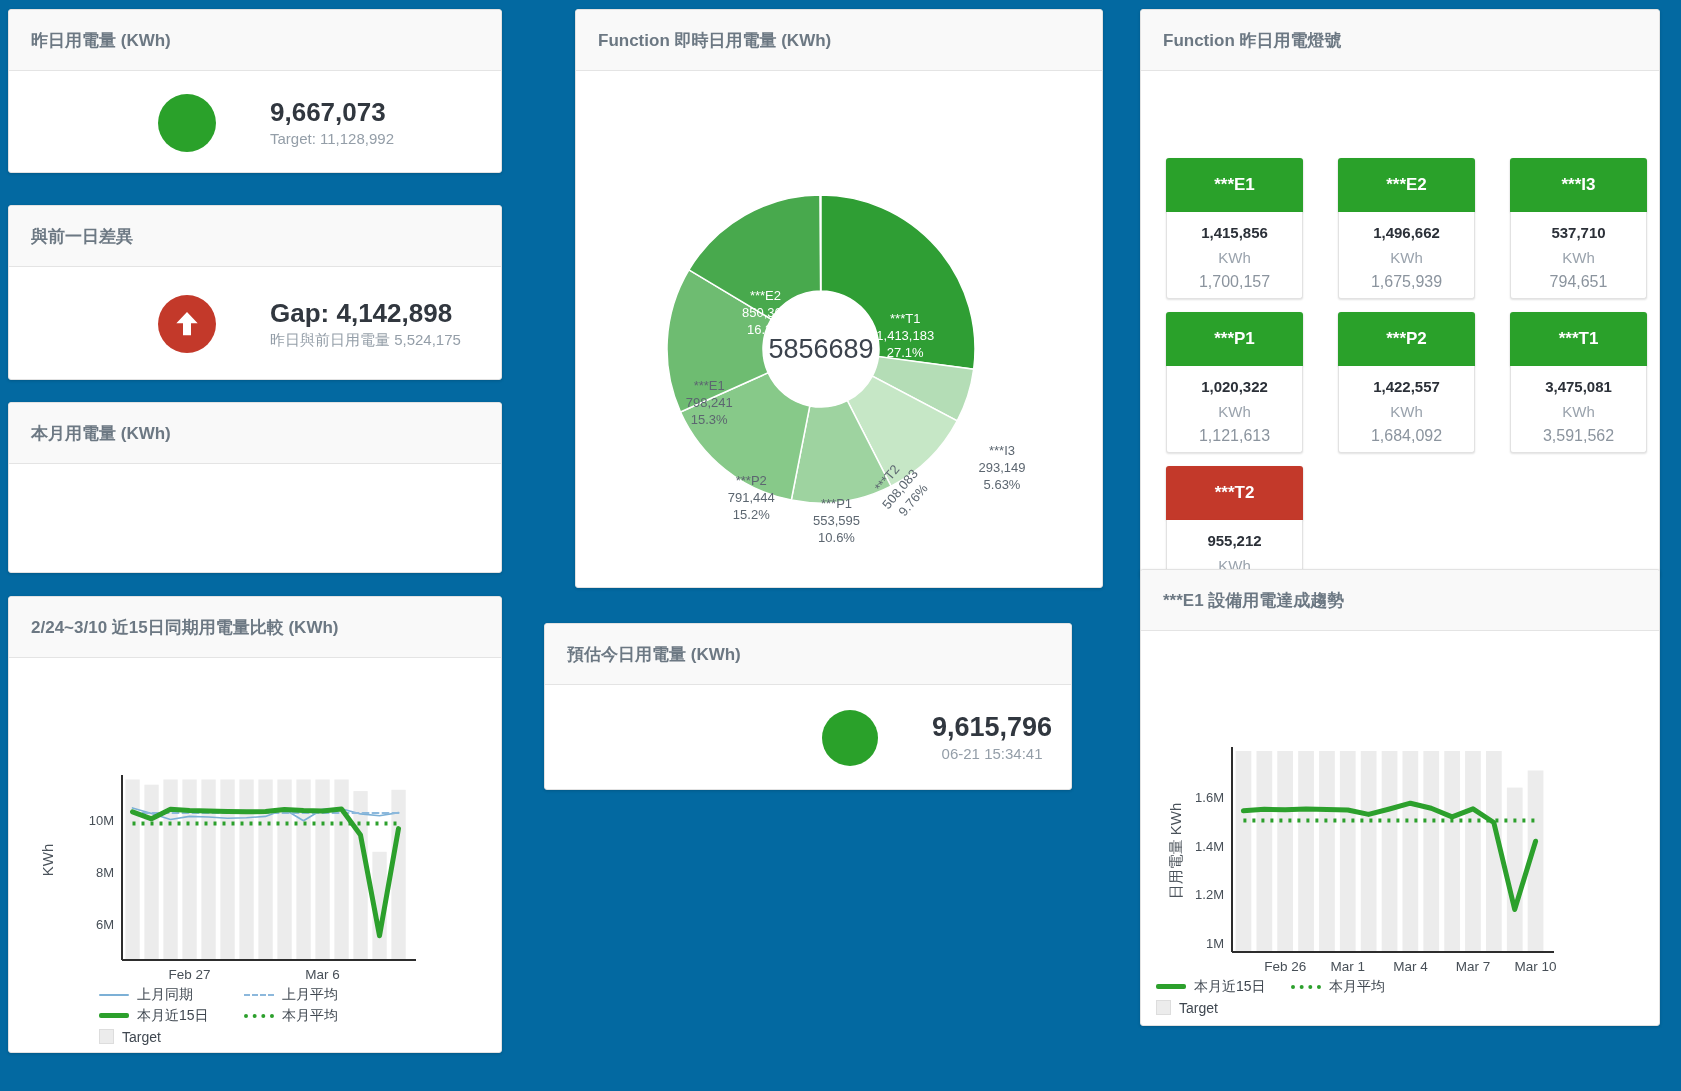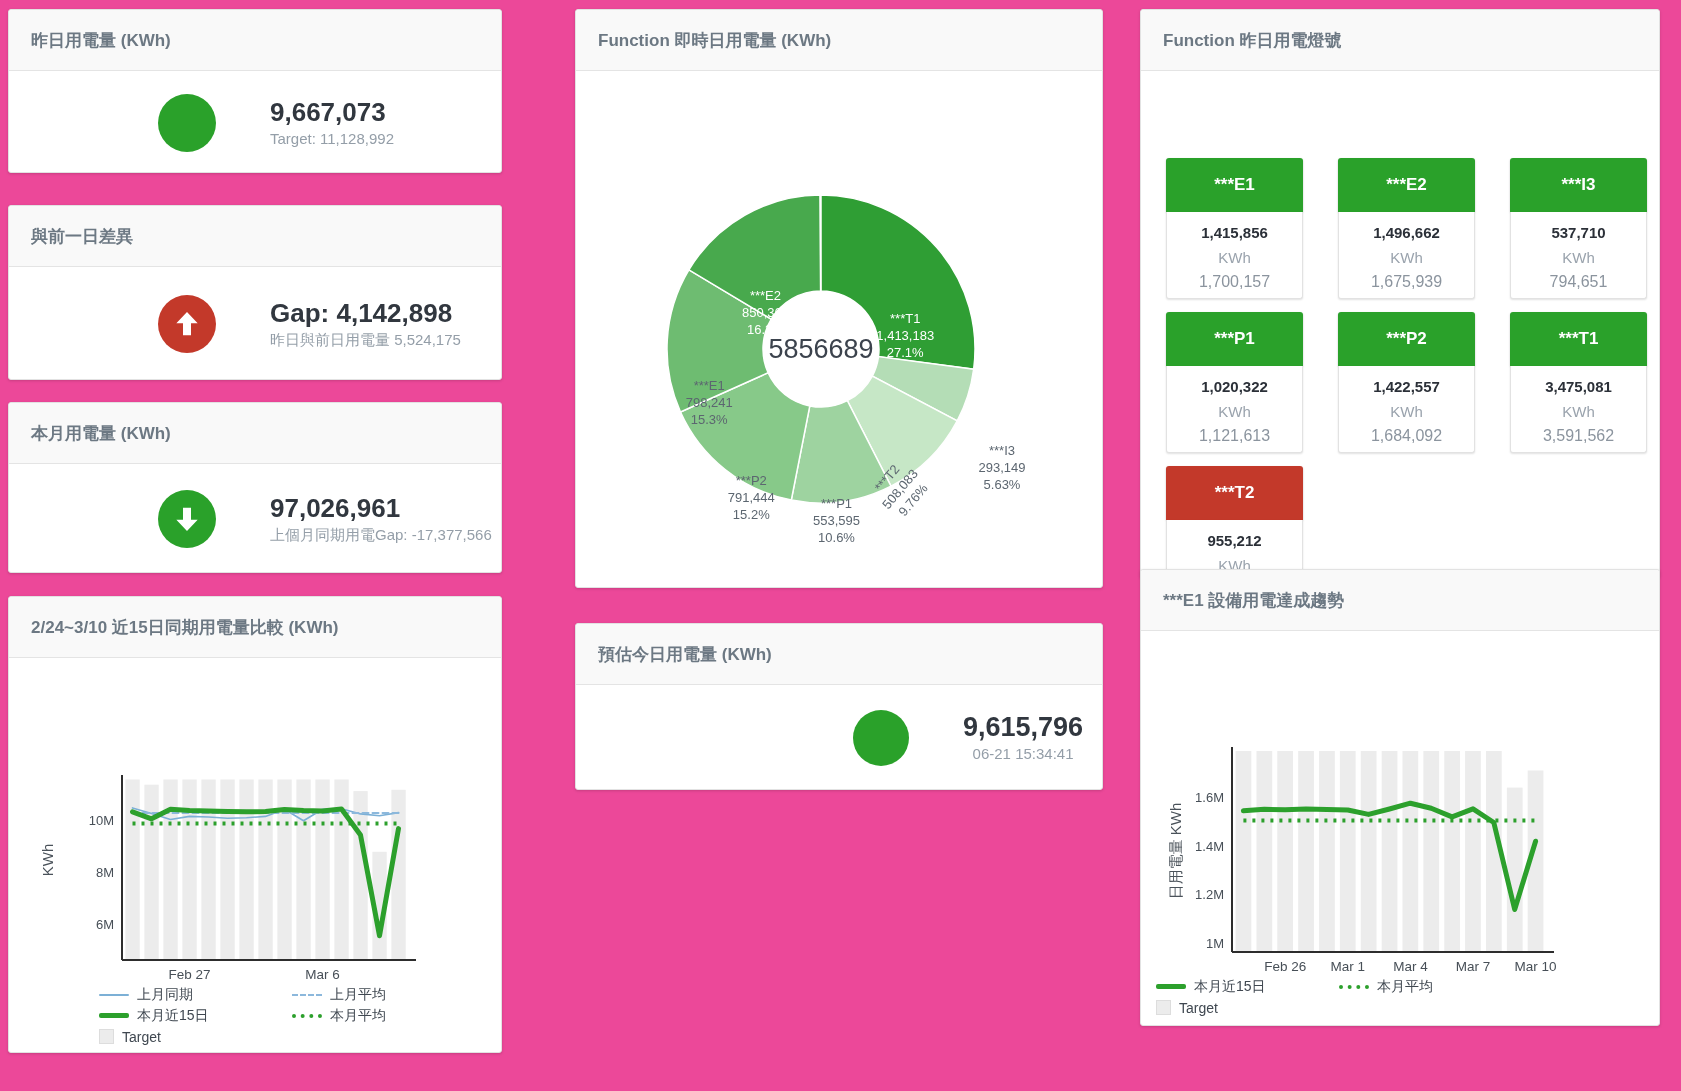--- a/index.html
+++ b/index.html
@@ -1,17 +1,17 @@
 <!DOCTYPE html>
 <html><head>
 <meta charset="utf-8">
 <title>Energy Dashboard</title>
 <style>
   html,body{margin:0;padding:0;background:#efefef;font-family:"Liberation Sans","DejaVu Sans",sans-serif;}
-  #stage{position:relative;width:1681px;height:1091px;background:#ec4899;overflow:hidden;}
+  #stage{position:relative;width:1681px;height:1091px;background:#0369a1;overflow:hidden;}
   .panel{position:absolute;background:#fff;border:1px solid #e2e2e2;border-radius:3px;
          box-shadow:0 1px 3px rgba(0,0,0,.16);box-sizing:border-box;}
   .panel-header{height:60px;display:flex;align-items:center;padding:0 22px;background:#f9f9f9;
                 border-bottom:1px solid #e4e4e4;border-radius:3px 3px 0 0;}
   .panel-title{font-size:17px;font-weight:700;color:#6c7883;white-space:nowrap;}
   .panel-body{position:relative;}
   
   .stat-icon{position:absolute;left:149px;top:50%;transform:translateY(-50%);width:58px;height:58px;
              border-radius:50%;display:flex;align-items:center;justify-content:center;}
   .stat-text{position:absolute;left:240px;top:50%;transform:translateY(-50%);margin-left:21px;}
@@ -29,21 +29,21 @@
   .tile-value{font-size:15px;font-weight:700;color:#2b3038;line-height:27px;}
   .tile-unit{font-size:15px;color:#9aa3ad;line-height:24px;}
   .tile-target{font-size:16px;color:#8b949e;line-height:24px;}
   
   .donut-label{position:absolute;text-align:center;font-size:13px;line-height:17px;transform:translate(-50%,-50%);
                white-space:nowrap;pointer-events:none;}
   .donut-center{position:absolute;transform:translate(-50%,-50%);font-size:27px;color:#3c434d;}
   
   svg text{font-family:"Liberation Sans","DejaVu Sans",sans-serif;}
   .legend{position:absolute;}
-  .lg-row{display:grid;height:21px;align-items:center;gap:48px;}
+  .lg-row{display:grid;height:21px;align-items:center;}
   .lg-item{display:flex;align-items:center;cursor:pointer;}
   .lg-item span.txt{font-size:14px;color:#3f4750;margin-left:8px;white-space:nowrap;}
   .sw{width:30px;display:inline-block;}
   .sw-bar{width:13px;height:13px;display:inline-block;}
 </style>
 </head>
 <body>
 
 <div id="stage">
 
@@ -73,31 +73,20 @@
       <div class="stat-text">
         <div class="stat-value">Gap: 4,142,898</div>
         <div class="stat-sub">昨日與前日用電量 5,524,175</div>
       </div>
     </div>
   </div>
 
   <div class="panel" style="left:8px;top:402px;width:494px;height:171px;">
     <div class="panel-header">
       <span class="panel-title">本月用電量 (KWh)</span>
-    </div>
-    <div class="panel-body" style="height:110px;">
-      <div class="stat-icon" style="background:#2aa12a;">
-        <svg class="arrow-svg" viewBox="0 0 24 24" style="transform:rotate(180deg);">
-            <path d="M12 3 L20 11.5 L15 11.5 L15 20.5 L9 20.5 L9 11.5 L4 11.5 Z" fill="#fff"></path>
-          </svg>
-      </div>
-      <div class="stat-text">
-        <div class="stat-value">97,026,961</div>
-        <div class="stat-sub">上個月同期用電Gap: -17,377,566</div>
-      </div>
     </div>
   </div>
 
   <div class="panel" style="left:8px;top:596px;width:494px;height:457px;text-align:right;">
     <div class="panel-header">
       <span class="panel-title">2/24~3/10 近15日同期用電量比較 (KWh)</span>
     </div>
     <div class="panel-body" style="height:396px;">
       <svg id="chart-compare" width="494" height="397">
           <rect x="116.4" y="121.5" width="14.3" height="179.5" fill="#ececec"></rect>
@@ -207,21 +196,21 @@
           </div>
           <div class="donut-label" style="left: 189.448px; top: 240.748px; color: rgb(255, 255, 255);">
             <div>***E2</div>
             <div>850,362</div>
             <div>16.3%</div>
           </div>
         </div>
     </div>
   </div>
 
-  <div class="panel" style="left:575px;top:623px;width:528px;height:167px;">
+  <div class="panel" style="left:544px;top:623px;width:528px;height:167px;">
     <div class="panel-header">
       <span class="panel-title">預估今日用電量 (KWh)</span>
     </div>
     <div class="panel-body" style="height:106px;">
       <div class="stat-icon" style="left:277px;width:56px;height:56px;background:#2aa12a;"></div>
       <div class="stat-text" style="left:366px;">
         <div class="stat-value" style="font-size:27px;">9,615,796</div>
         <div class="stat-sub" style="text-align:center;">06-21 15:34:41</div>
       </div>
     </div>

